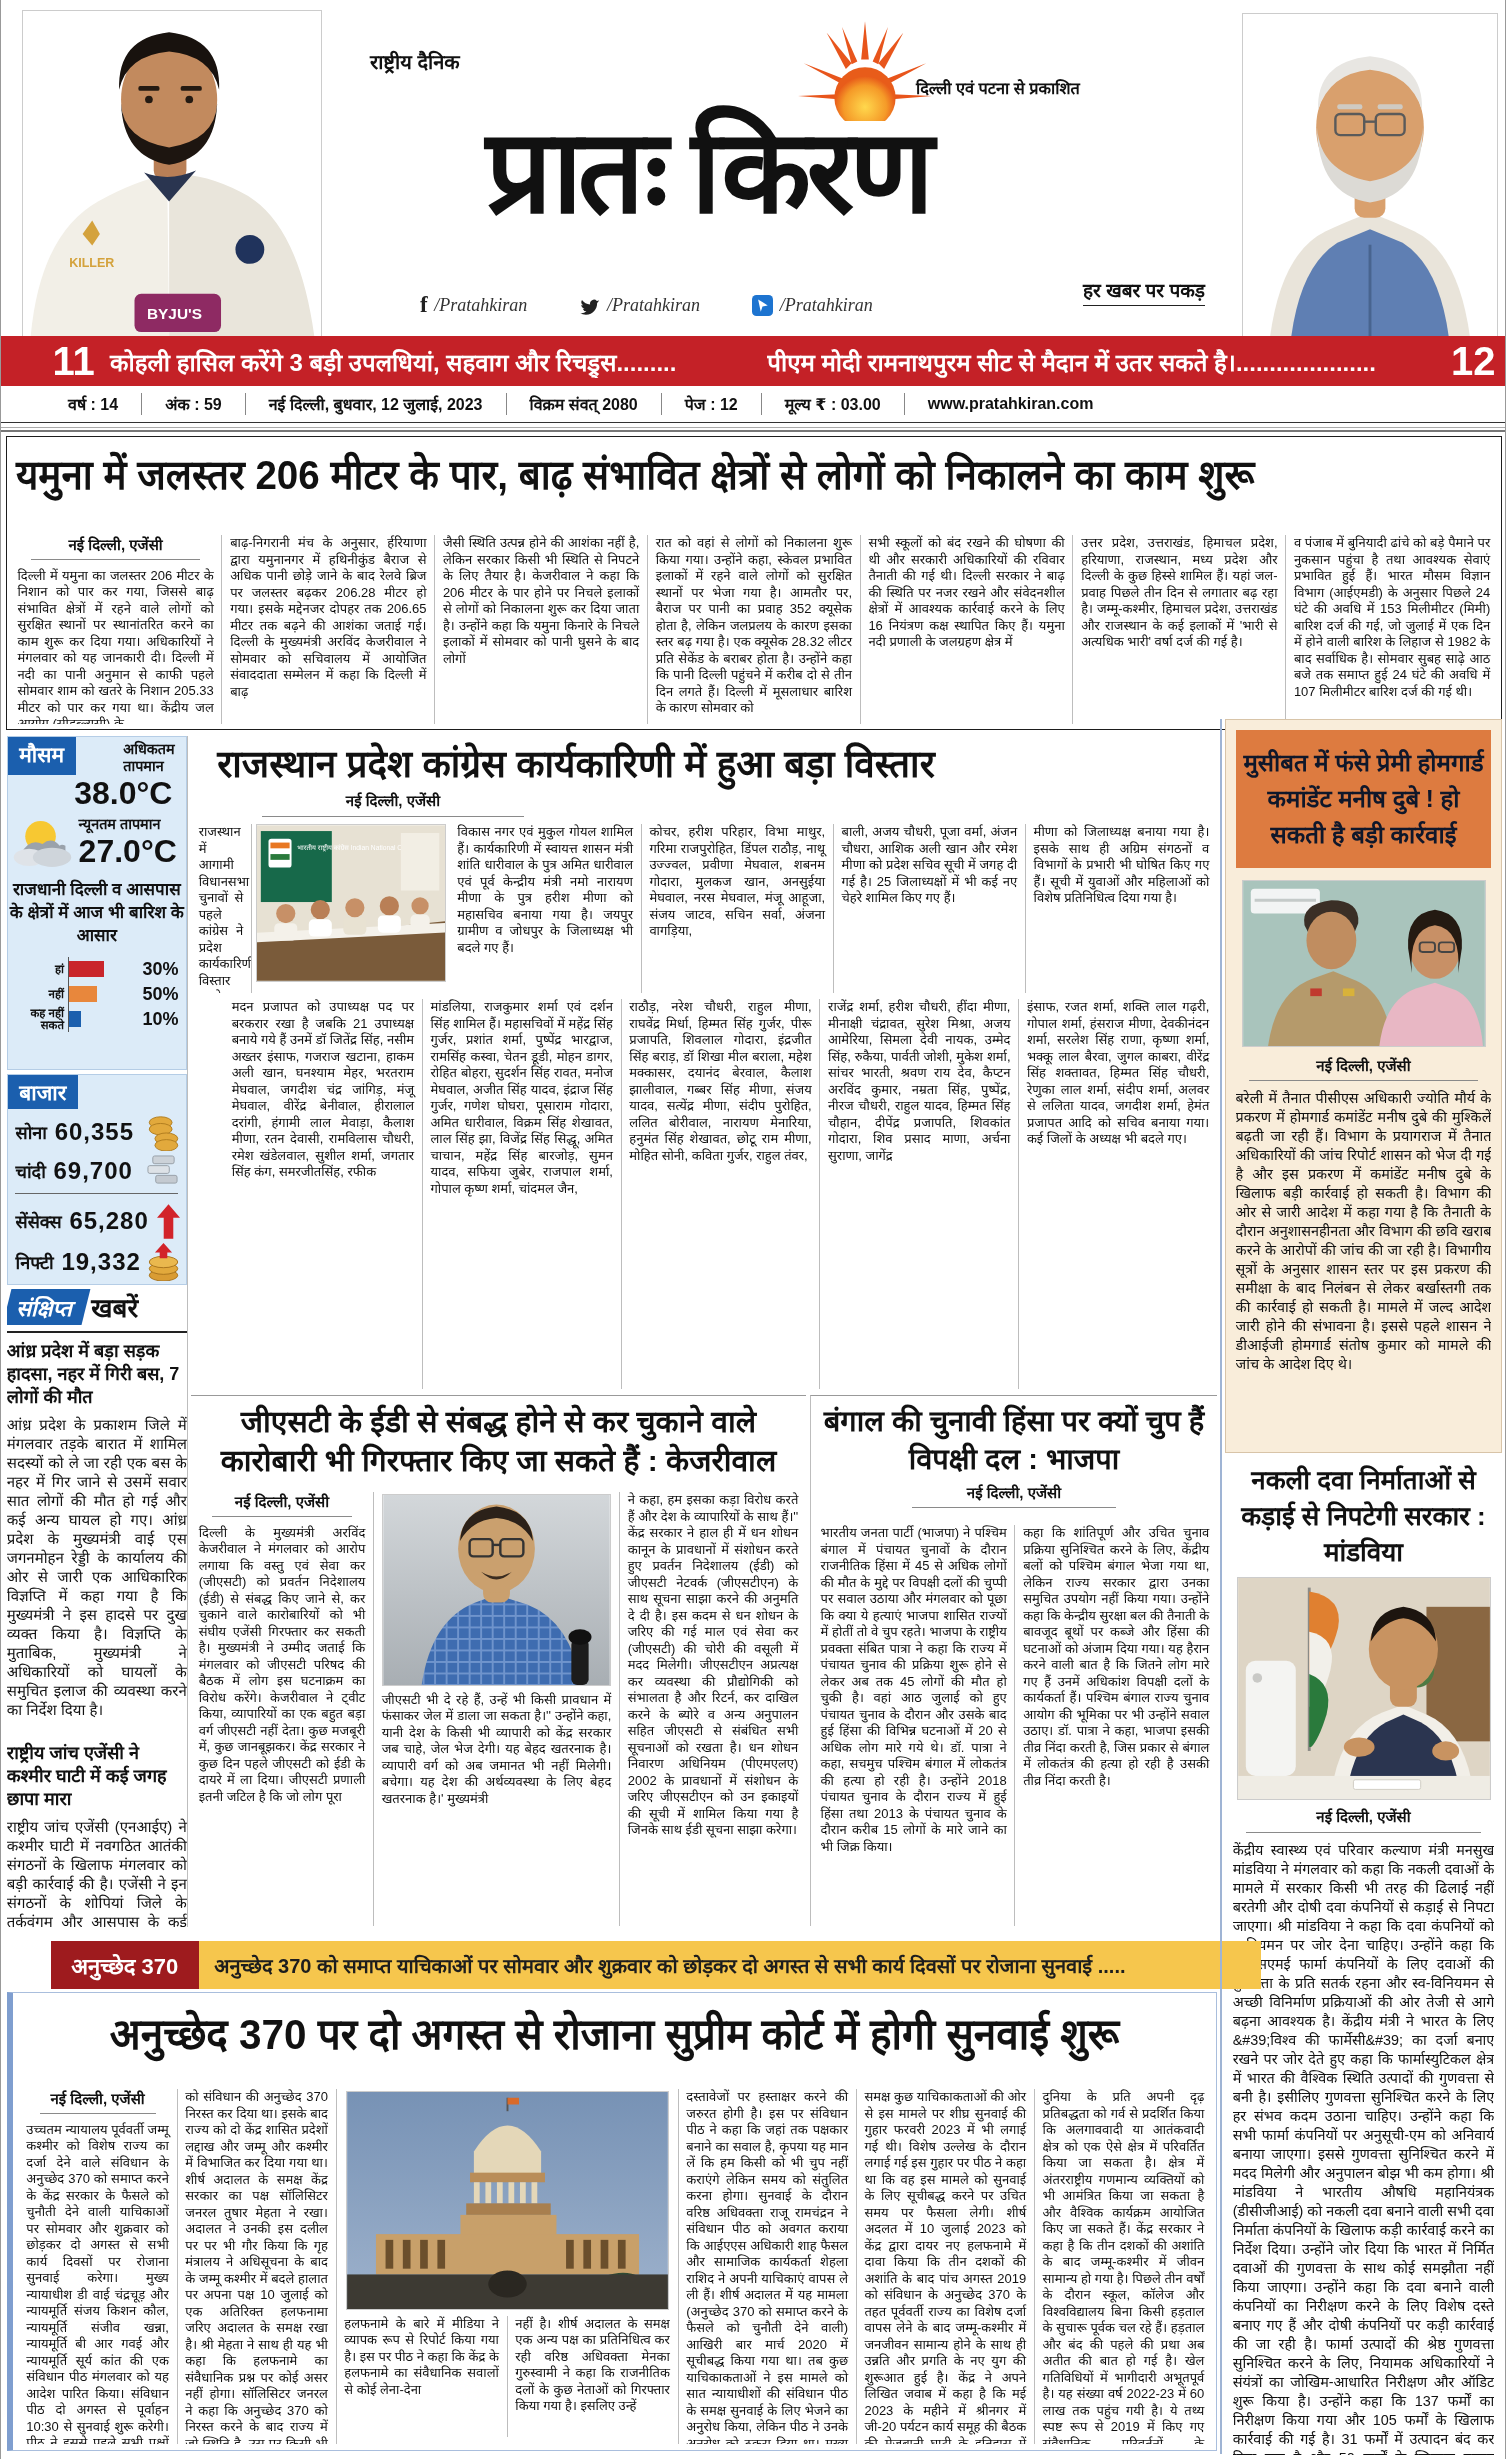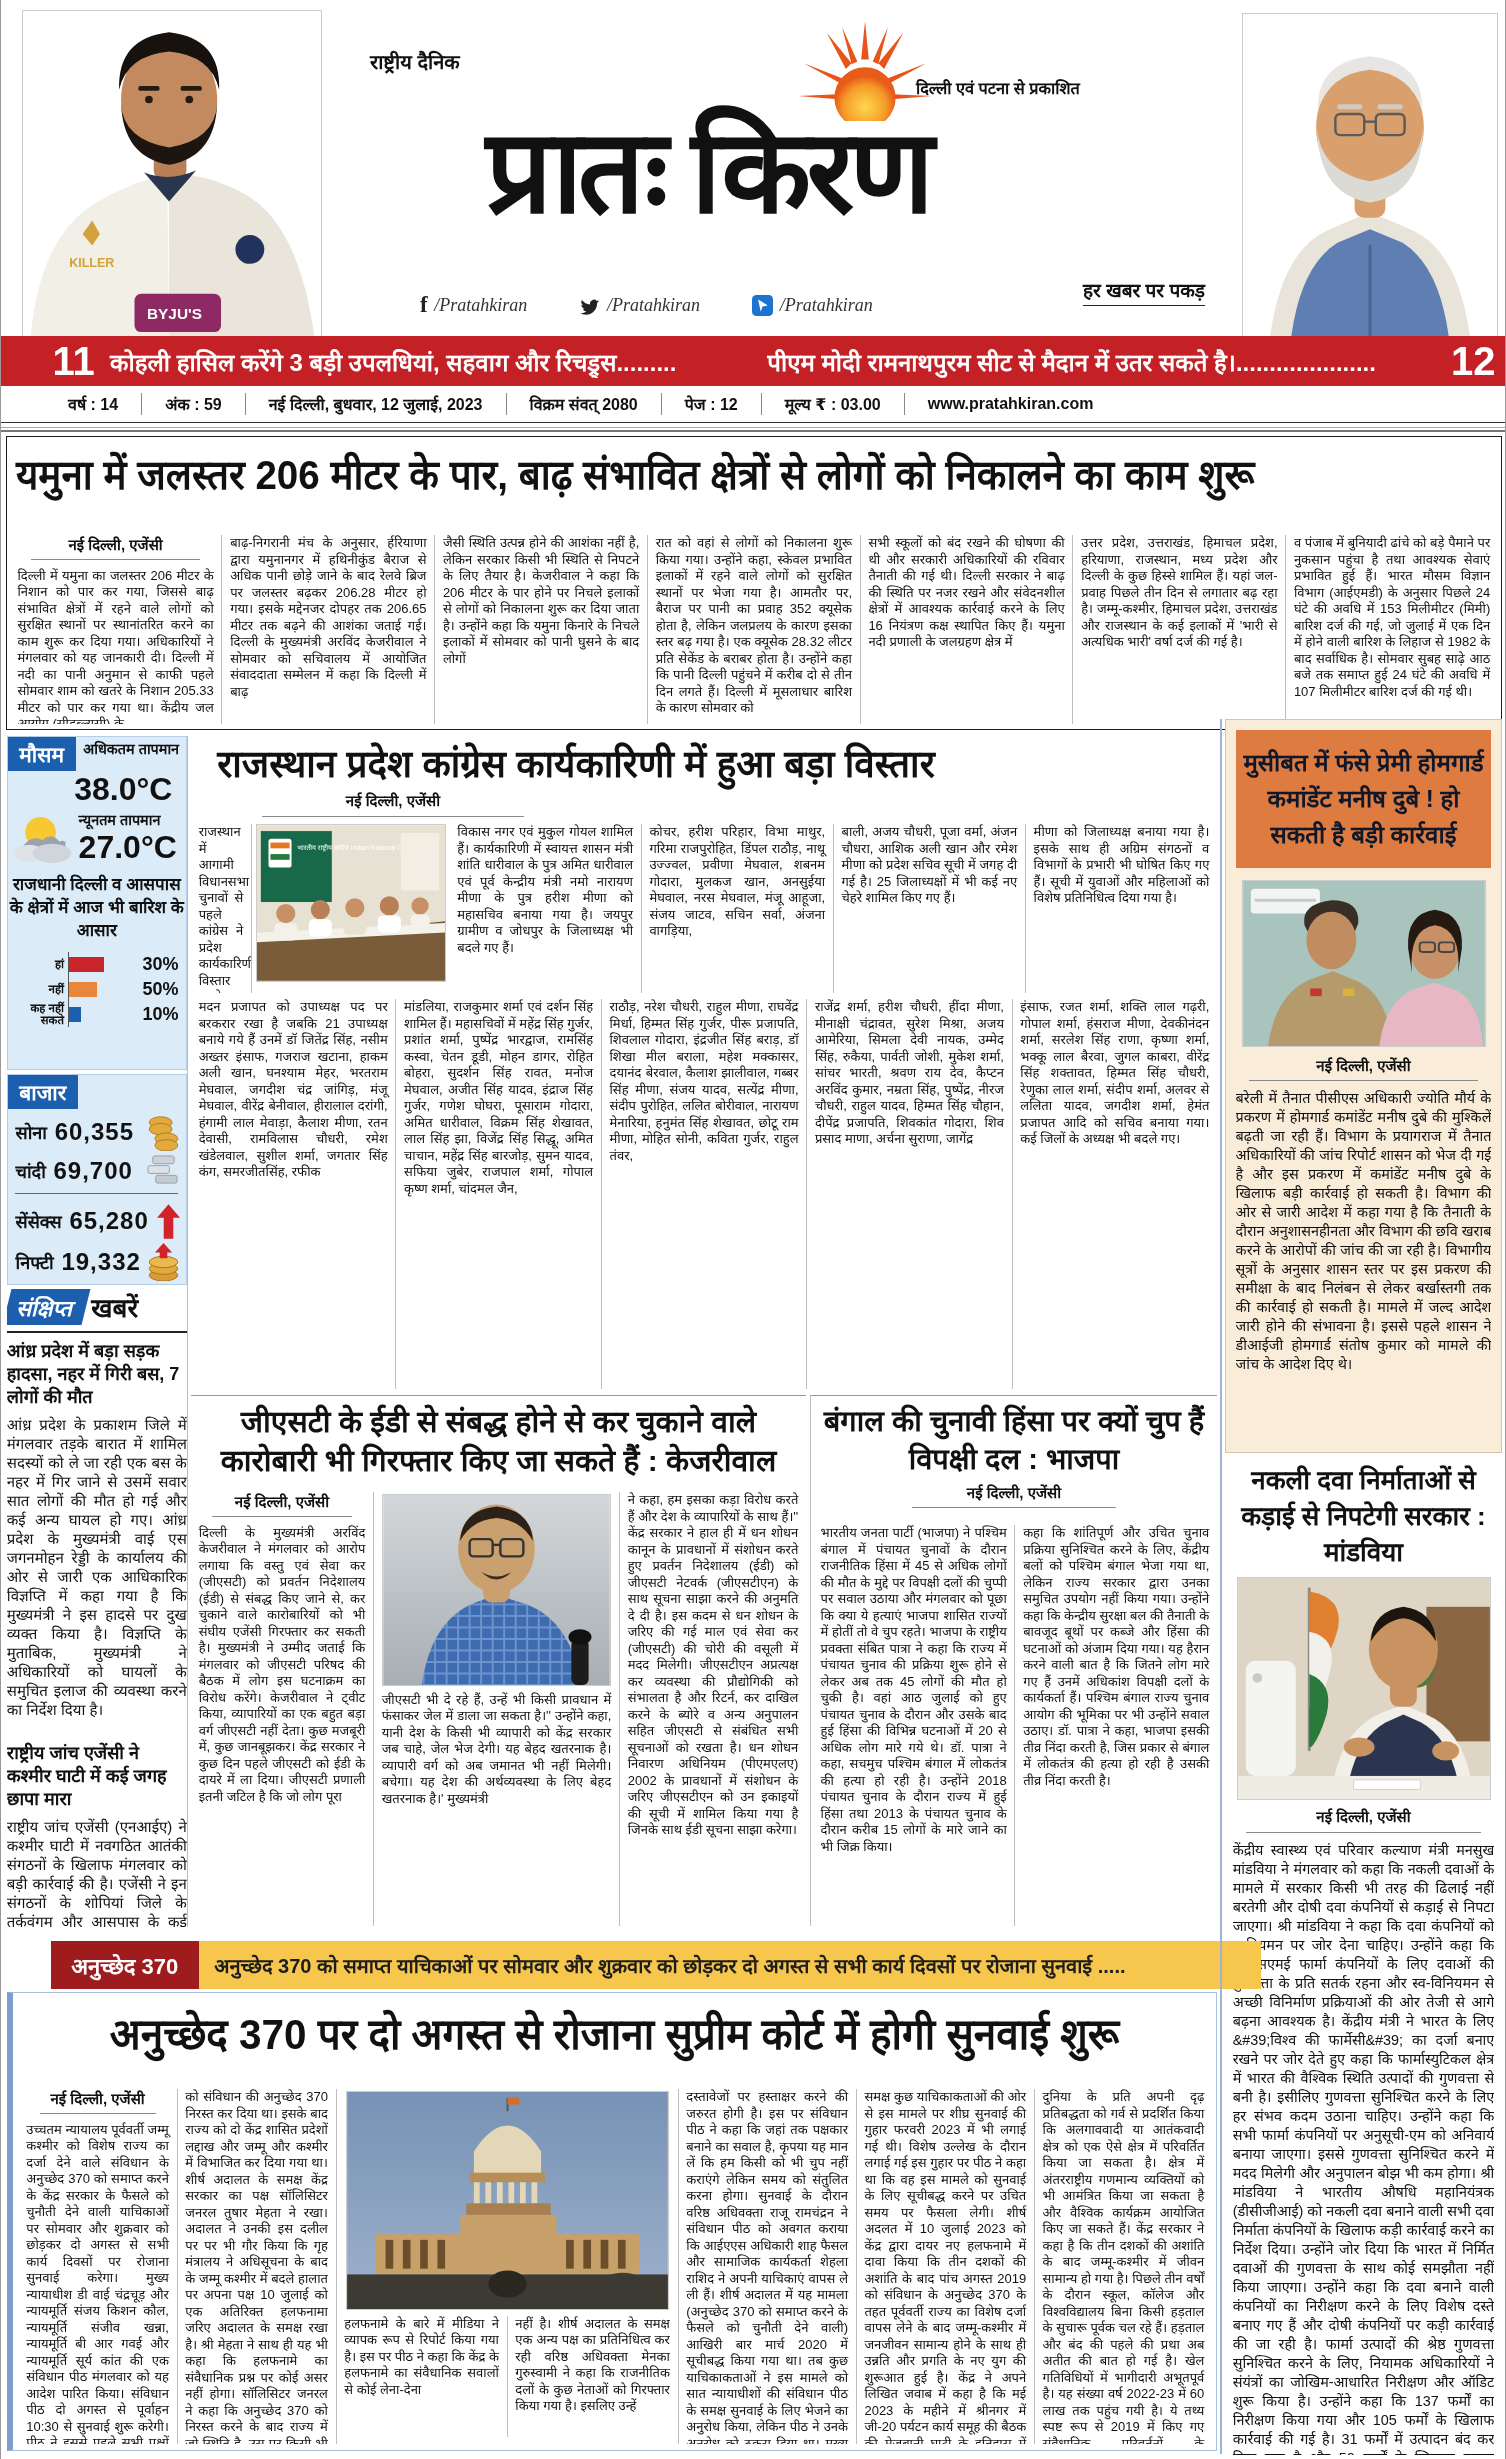--- a/index.html
+++ b/index.html
@@ -49,21 +49,21 @@
   .main-story { left:4.8px; top:436px; width:1496px; height:294px; border:1.9px solid #1d1d1d; }
   .ms-headline { margin:7.7px 9.6px 1.9px; font-size:41px; font-weight:800; white-space:nowrap;
                  transform:scaleX(.94); transform-origin:left center; }
   .ms-cols { position:absolute; top:98px; bottom:4.8px; left:2.9px; right:2.9px; }
   .ms-cols .ncol { flex:1; }
 
   
   .blue-label { background:#1b5fae; color:#fff; font-size:21px; font-weight:bold;
                 display:inline-block; padding:2.9px 11.5px; }
   .weather { left:5.8px; top:736px; width:180px; height:334px; background:#dcebf8; border:1px solid #b5cde6; }
-  .w-top { display:flex; }
+  .w-top { display:flex;gap:40px; }
   .w-maxlbl { font-size:14.4px; font-weight:bold; padding:3.8px 0 0 7.7px; line-height:17.3px; }
   .w-maxval { font-size:32px; font-weight:bold; padding-left:7.7px; }
   .w-mid { display:flex; align-items:center; margin-top:1.9px; }
   .w-minwrap { padding-left:3.8px; }
   .w-minlbl { font-size:14.4px; font-weight:bold; }
   .w-minval { font-size:32px; font-weight:bold; }
   .w-caption { font-size:17px; font-weight:bold; text-align:center; line-height:23px; margin-top:7.7px; }
   .w-chart { margin-top:9.6px; }
   .w-row { display:flex; align-items:center; height:25px; }
   .w-cat { width:60px; text-align:right; font-size:11.5px; font-weight:bold; padding-right:3.8px; line-height:12.5px; }
@@ -88,21 +88,21 @@
 
   
   .rajasthan { left:190px; top:736px; width:1026px; height:653px; }
   .r-headline { font-size:38px; font-weight:800; white-space:nowrap; transform:scaleX(.97);
                 transform-origin:left center; padding-left:27px; }
   .r-byline { width:288px; margin-left:58px; }
   .r-top { display:flex; height:169px; margin-top:1.9px; }
   .r-lede { width:61px; }
   .r-photo { width:190px; height:158px; margin:0 3.8px; }
   .r-top .flexcol { flex:1; }
-  .r-bottom { display:flex; height:390px; margin-top:5.8px; }
+  .r-bottom { display:flex; height:390px; margin-top:5.8px;margin-left:33px; }
   .r-bottom .ncol { flex:1; }
 
   
   .kejriwal { left:190px; top:1395px; width:615px; height:531px; border-top:1px solid #999; }
   .k-headline { font-size:30px; font-weight:800; text-align:center; line-height:39px; padding-top:5.8px; }
   .k-body { position:absolute; top:96px; bottom:0; left:0; right:0; }
   .k-c1 { width:183px; }
   .k-c2 { width:246px; border-right:1px solid #bdbdbd; }
   .k-photo { width:229px; height:192px; margin:1.9px auto 5.8px; }
   .k-c2 .ncol { border-right:none; height:236px; }

